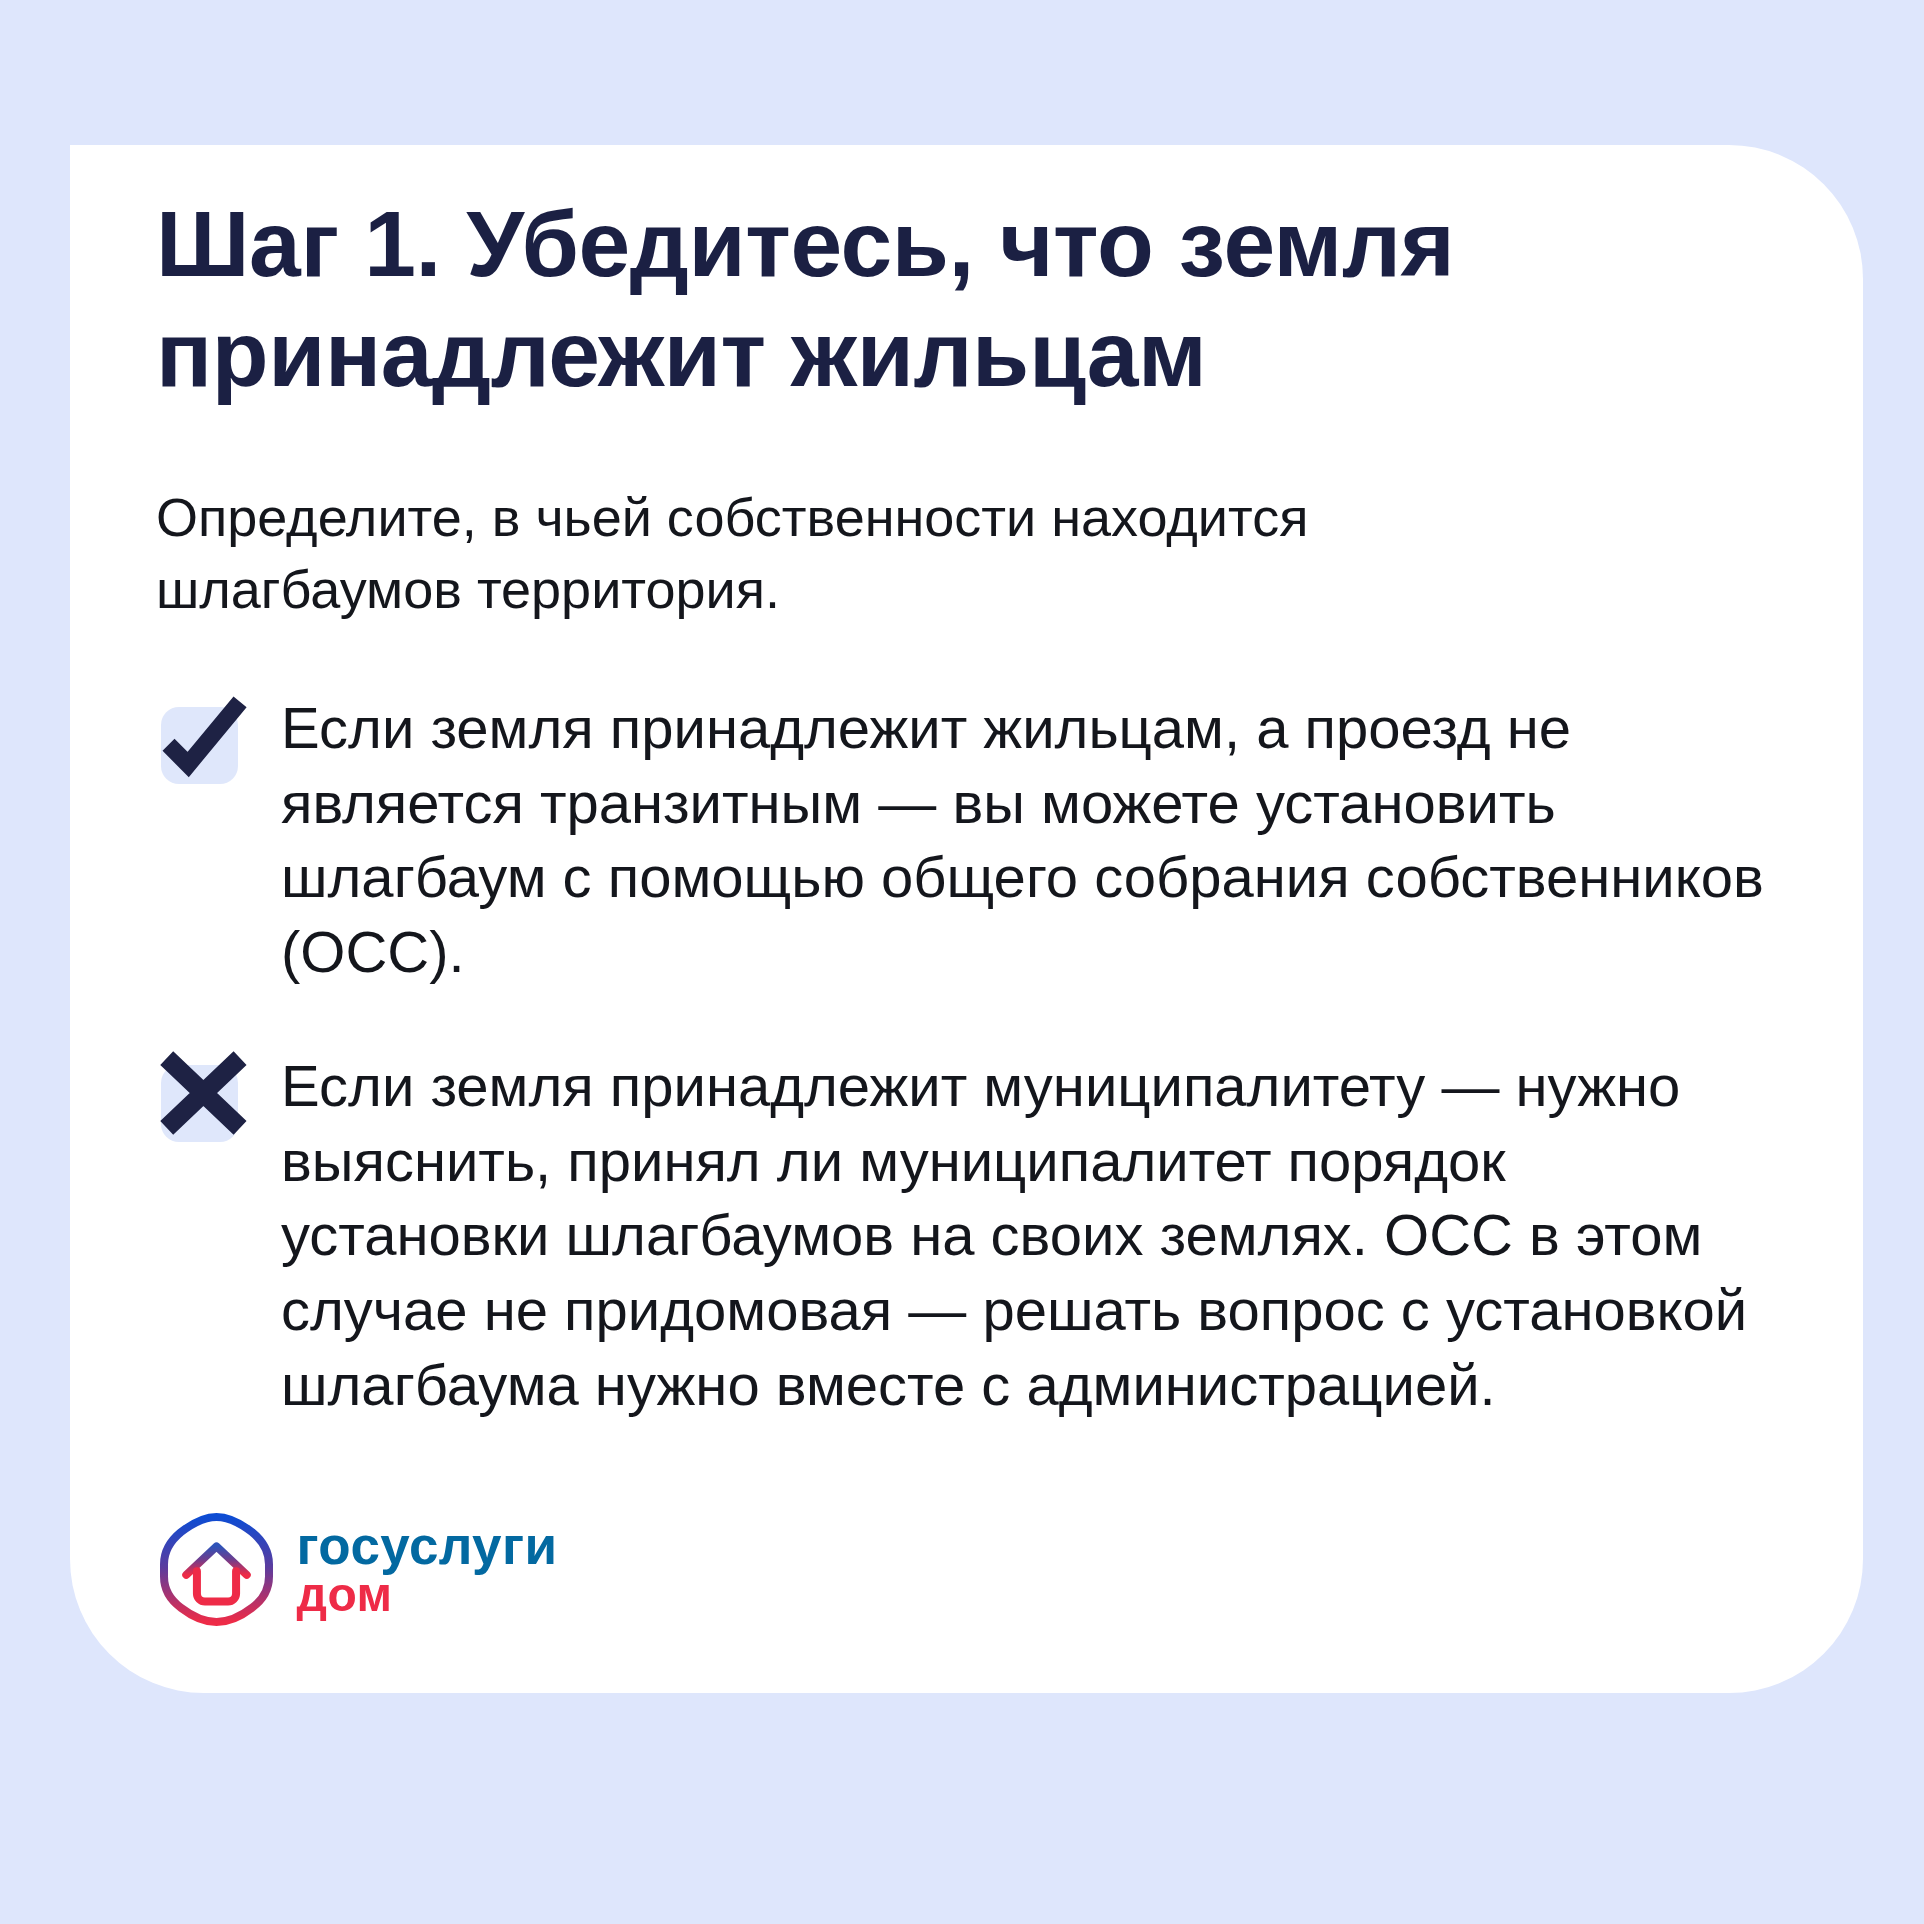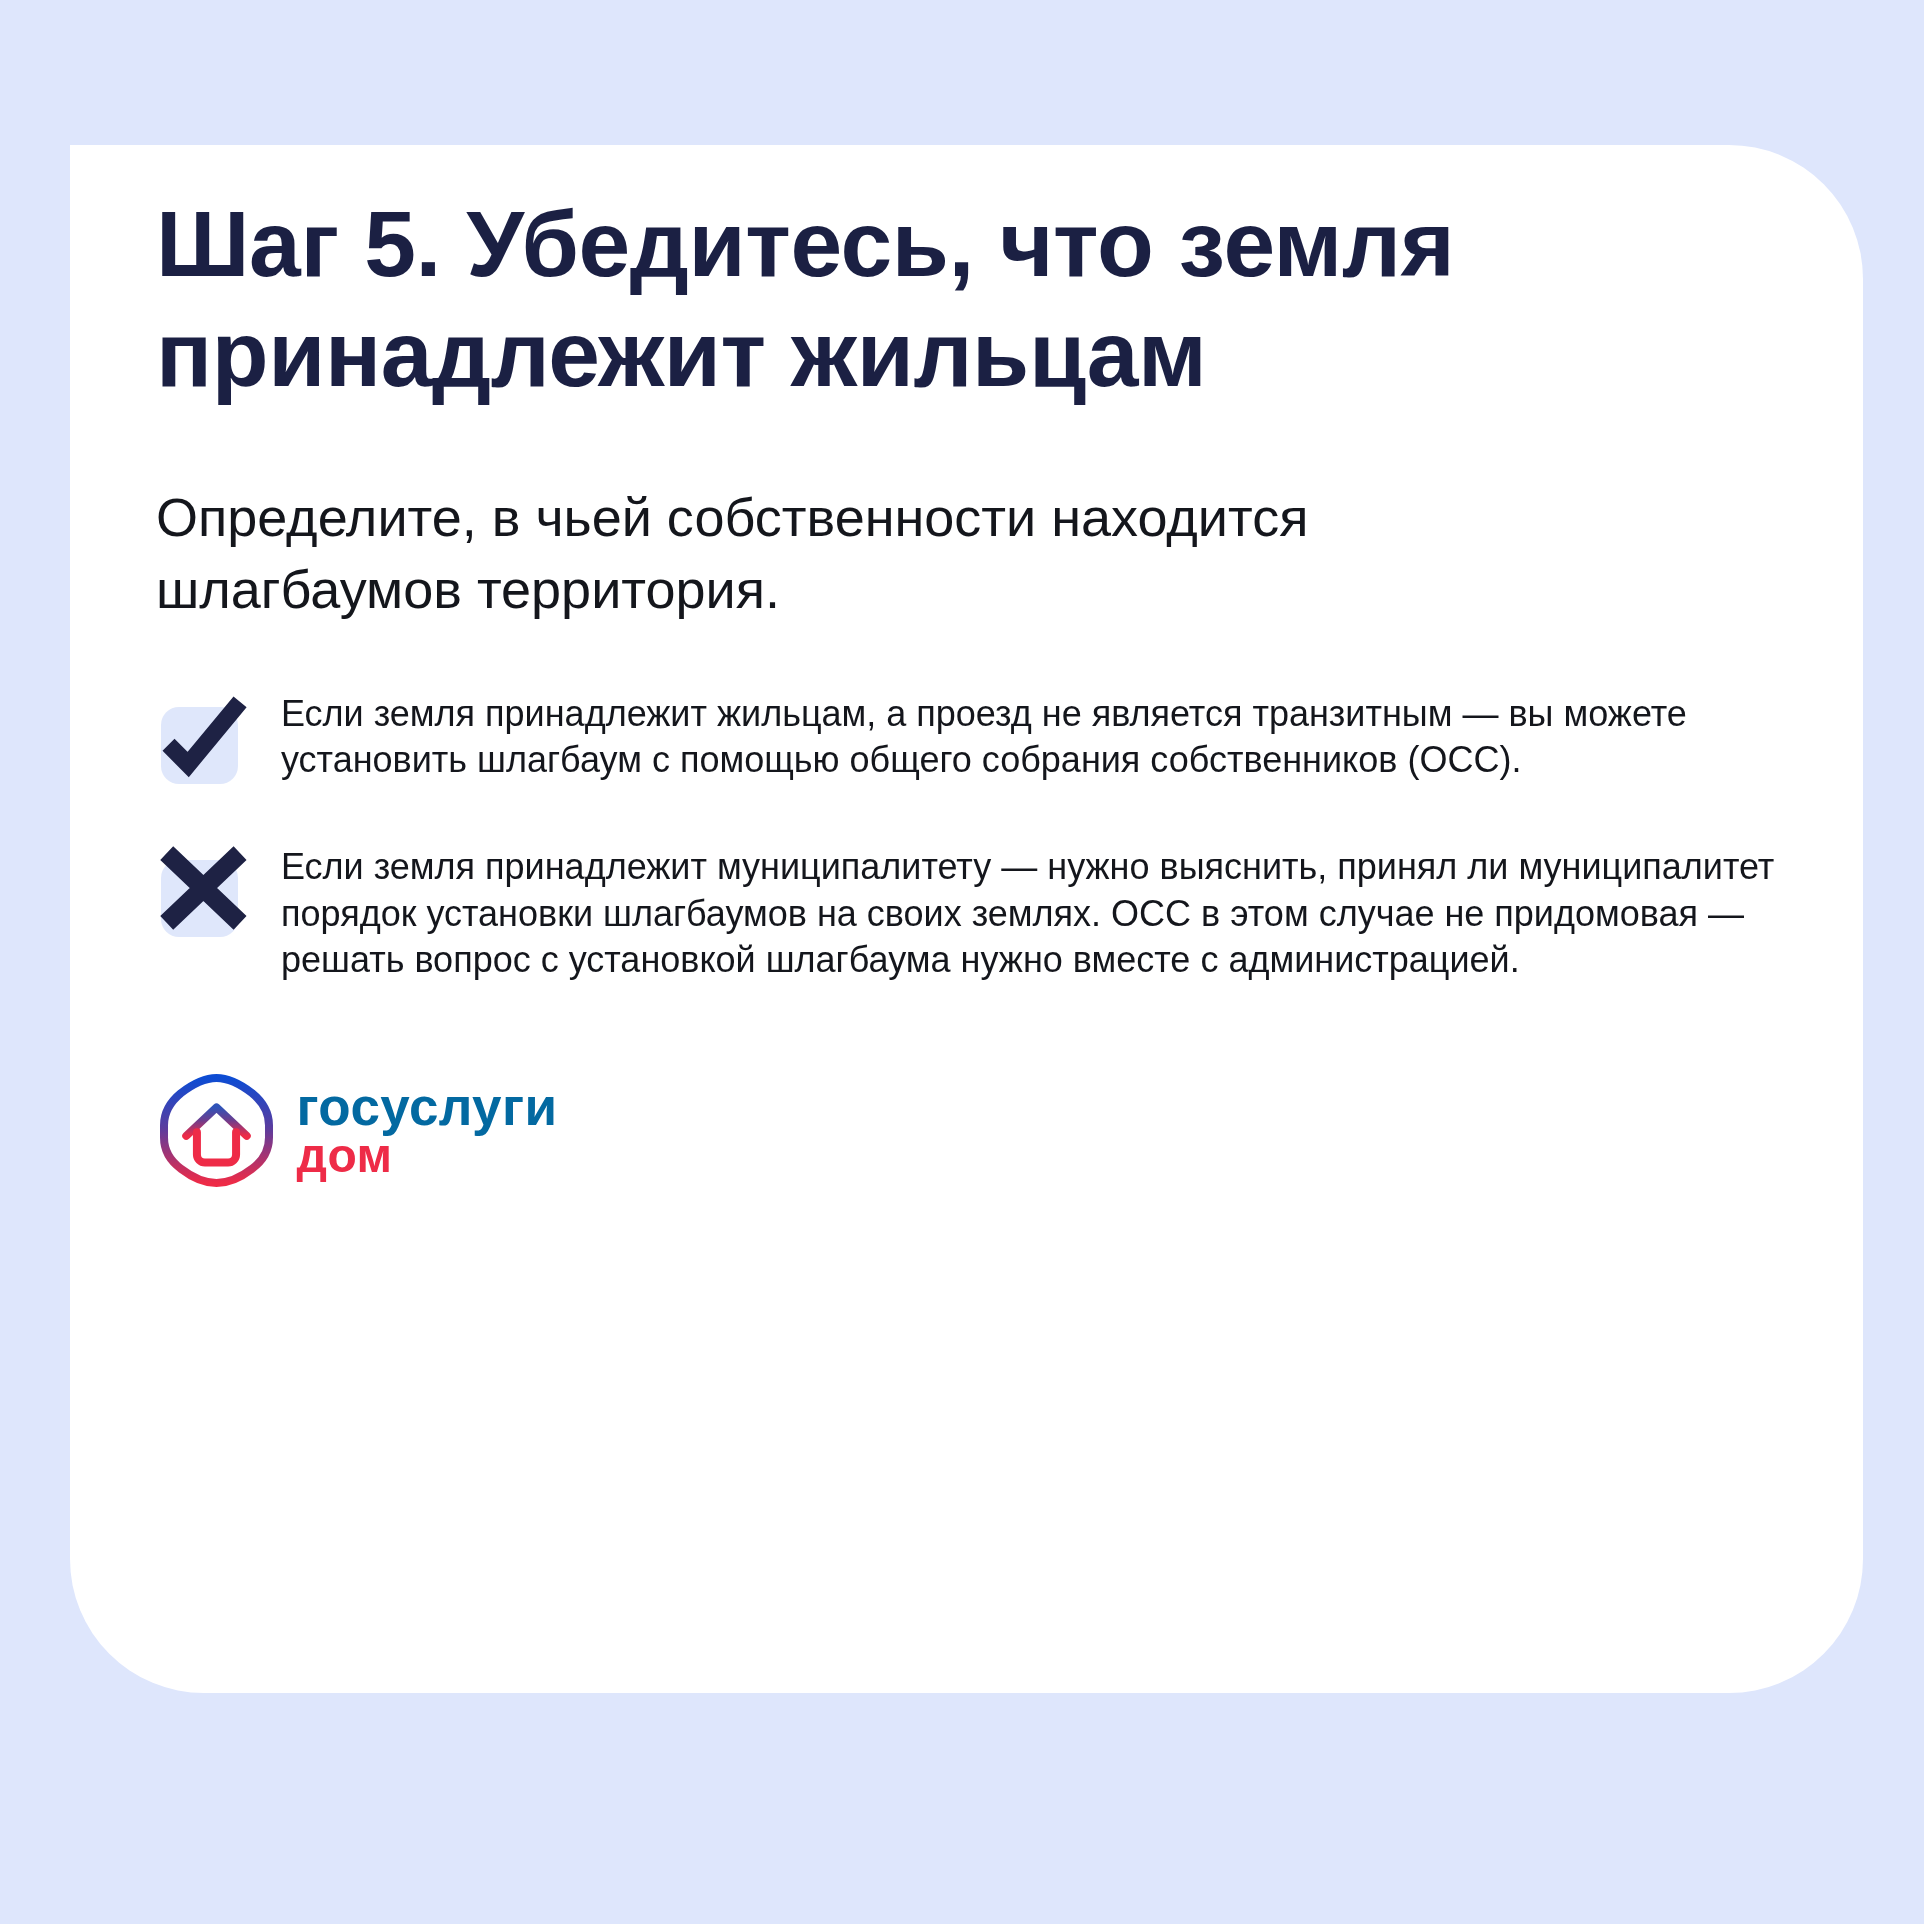--- a/index.html
+++ b/index.html
@@ -91,21 +91,21 @@
     position: absolute;
     left: 0;
     top: 0;
     width: 93px;
     height: 93px;
     overflow: visible;
   }
 
   .bullet-text {
     color: #14161c;
-    font-size: 36px;
+    font-size: 58px;
     line-height: 1.29;
     font-weight: 400;
     flex: 1 1 auto;
     padding-top: 1.8px;
   }
 
   
   #logo {
     display: flex;
     align-items: center;
@@ -138,21 +138,21 @@
     letter-spacing: 0.4px;
     display: block;
   }
 </style>
 </head>
 <body>
 
 <div id="card">
   <div class="card-inner">
 
-    <h1 id="page-title">Шаг 5. Убедитесь, что земля принадлежит жильцам</h1>
+    <h1 id="page-title">Шаг 1. Убедитесь, что земля принадлежит жильцам</h1>
 
     <p id="lead">Определите, в чьей собственности находится шлагбаумов территория.</p>
 
     <ul id="bullets">
 
       <li class="bullet">
         <span class="bullet-icon">
           <span class="chip"></span>
           <svg viewBox="0 0 104 104" xmlns="http://www.w3.org/2000/svg" aria-hidden="true">
             <path d="M14 58 L36 80 L94 10" fill="none" stroke="#1E2244" stroke-width="19" stroke-linecap="butt" stroke-linejoin="miter"></path>

